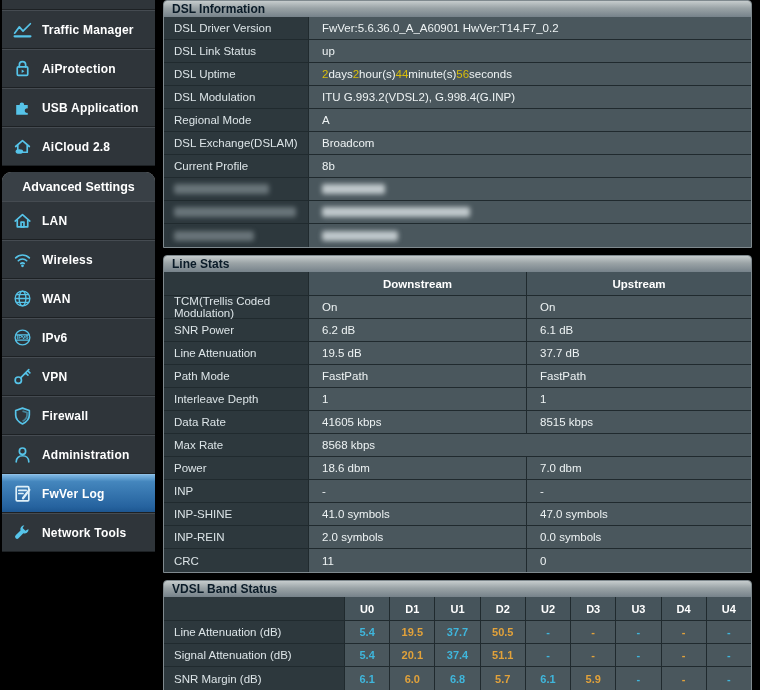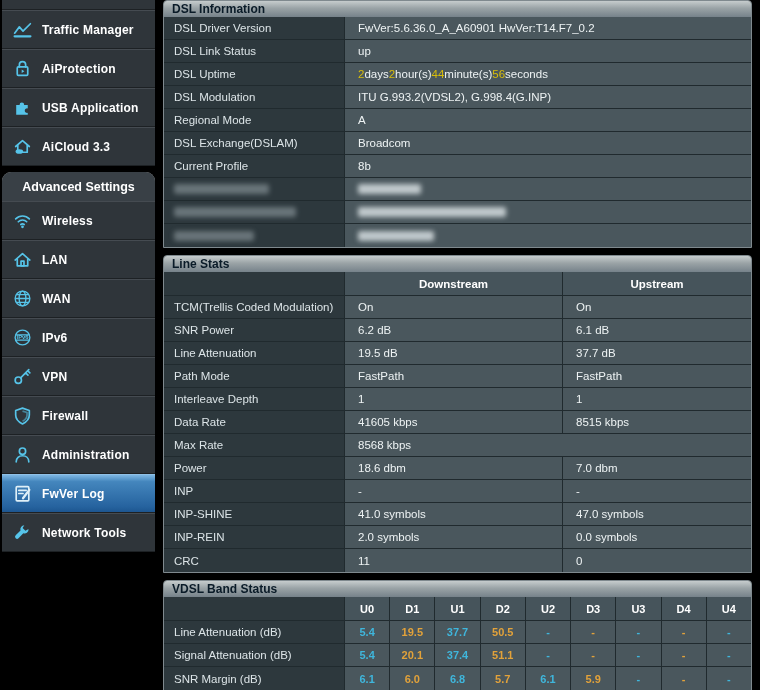--- a/index.html
+++ b/index.html
@@ -26,21 +26,21 @@
 
   
   .content{position:absolute;left:163px;top:0;width:589px;}
   .section{border:1px solid #7f898e;border-radius:4px 4px 0 0;margin-bottom:7px;overflow:hidden;background:#2d383d;}
   .section-header{height:16px;display:flex;align-items:center;padding-left:8px;
     background:linear-gradient(180deg,#c6cccd 0%,#9aa3a6 45%,#76828a 100%);
     color:#0a1b28;font-size:12px;font-weight:bold;}
   .t-row{display:flex;height:23px;border-bottom:1px solid #202a2e;box-sizing:border-box;}
   .t-row:last-child{border-bottom:none;}
   .cell{display:flex;align-items:center;font-size:11.5px;box-sizing:border-box;}
-  .cell-label{width:181px;flex:none;background:#2d383d;color:#dce4e7;padding-left:10px;border-right:1px solid #202a2e;}
+  .cell-label{width:145px;flex:none;background:#2d383d;color:#dce4e7;padding-left:10px;border-right:1px solid #202a2e;}
   .cell-value{flex:1;background:#4a575d;color:#eef3f4;padding-left:13px;}
   .hl{color:#d8bd0a;}
   .blur-bar{height:10px;border-radius:2px;background:#d5dde0;filter:blur(2.5px);opacity:.85;}
   .blur-bar.dim{background:#9aa6ab;opacity:.55;}
 
   
   .ls-down{width:218px;flex:none;background:#4a575d;color:#eef3f4;padding-left:13px;border-right:1px solid #202a2e;}
   .ls-up{flex:1;background:#4a575d;color:#eef3f4;padding-left:13px;}
   .col-head{justify-content:center;padding-left:0!important;background:#46545b!important;
     color:#fff;font-weight:bold;font-size:11.5px;}
@@ -95,49 +95,49 @@
       </div>
 
       <div class="menu-item">
         <span class="mi-icon">
           <svg width="21" height="21" viewBox="0 0 20 20" fill="none" stroke="#56c4e9" stroke-width="1.6" stroke-linecap="round" stroke-linejoin="round">
             <path d="M3.5 10 L10 4.5 16.5 10"></path>
               <path d="M5.5 9 v6.5 h9 V9"></path>
             <ellipse cx="7" cy="14.8" rx="3.6" ry="2.2" fill="#56c4e9" stroke="none"></ellipse>
           </svg>
         </span>
-        <span class="mi-label">AiCloud 3.3</span>
+        <span class="mi-label">AiCloud 2.8</span>
       </div>
     </div>
 
     <div class="advanced-wrap">
       <div class="side-panel">
         <div class="adv-title">Advanced Settings</div>
+
+        <div class="menu-item">
+          <span class="mi-icon">
+            <svg width="21" height="21" viewBox="0 0 20 20" fill="none" stroke="#56c4e9" stroke-width="1.6" stroke-linecap="round" stroke-linejoin="round">
+              <path d="M3 10.5 L10 4.5 17 10.5"></path>
+                <path d="M5 9.5 V16 h10 V9.5"></path>
+                <rect x="8.6" y="11.5" width="2.8" height="4.5"></rect>
+            </svg>
+          </span>
+          <span class="mi-label">LAN</span>
+        </div>
 
         <div class="menu-item">
           <span class="mi-icon">
             <svg width="21" height="21" viewBox="0 0 20 20" fill="none" stroke="#56c4e9" stroke-width="1.6" stroke-linecap="round">
               <path d="M3.5 8.5 a9 9 0 0 1 13 0"></path>
                 <path d="M6 11.2 a5.6 5.6 0 0 1 8 0"></path>
               <path d="M8.4 13.8 a2.6 2.6 0 0 1 3.2 0"></path>
                 <circle cx="10" cy="16" r="1.3" fill="#56c4e9" stroke="none"></circle>
             </svg>
           </span>
           <span class="mi-label">Wireless</span>
-        </div>
-
-        <div class="menu-item">
-          <span class="mi-icon">
-            <svg width="21" height="21" viewBox="0 0 20 20" fill="none" stroke="#56c4e9" stroke-width="1.6" stroke-linecap="round" stroke-linejoin="round">
-              <path d="M3 10.5 L10 4.5 17 10.5"></path>
-                <path d="M5 9.5 V16 h10 V9.5"></path>
-                <rect x="8.6" y="11.5" width="2.8" height="4.5"></rect>
-            </svg>
-          </span>
-          <span class="mi-label">LAN</span>
         </div>
 
         <div class="menu-item">
           <span class="mi-icon">
             <svg width="21" height="21" viewBox="0 0 20 20" fill="none" stroke="#56c4e9" stroke-width="1.3">
               <circle cx="10" cy="10" r="7"></circle>
                 <ellipse cx="10" cy="10" rx="3.2" ry="7"></ellipse>
               <path d="M3 10 h14 M4.2 6.3 h11.6 M4.2 13.7 h11.6"></path>
             </svg>
           </span>

